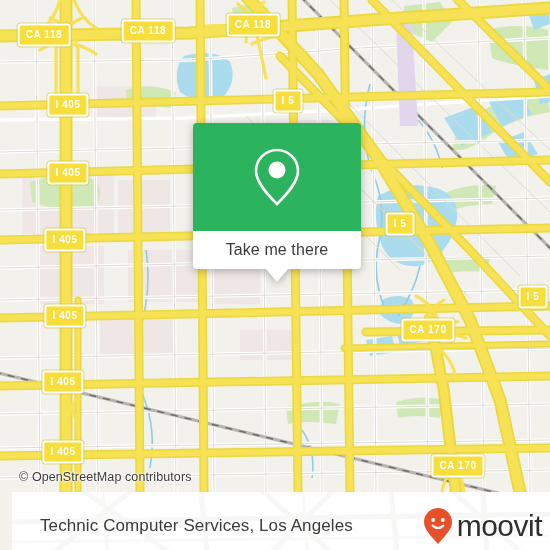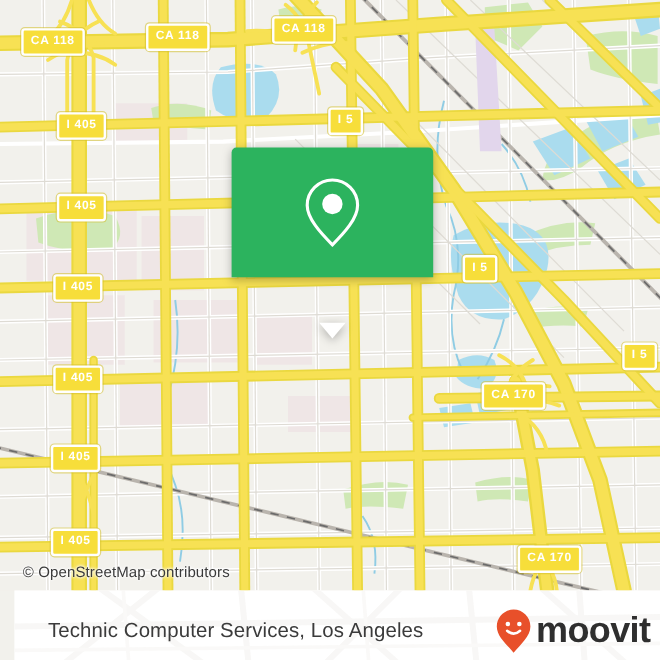--- a/index.html
+++ b/index.html
@@ -76,21 +76,21 @@
   #footer-wm{position:absolute;left:0;top:0;opacity:.32;}
   #footer-title{
     position:absolute;left:28px;top:50%;transform:translateY(-50%);
     font-size:17px;color:#3b3b3b;letter-spacing:.1px;white-space:nowrap;
   }
   #logo{
     position:absolute;right:20px;top:50%;transform:translateY(-50%);
     display:flex;align-items:center;gap:4px;
   }
   #logo-text{
-    font-size:30px;font-weight:bold;color:#2f2f2f;letter-spacing:-0.5px;line-height:1;
+    font-size:30px;font-weight:normal;color:#2f2f2f;letter-spacing:-0.5px;line-height:1;
   }
 </style>
 </head>
 <body>
 
 <div id="app">
 
   <div id="map">
     <svg id="mapsvg" width="550" height="492" viewBox="0 0 550 492">
       <defs>
@@ -316,20 +316,23 @@
 
     <div id="attrib">© OpenStreetMap contributors</div>
 
     <div id="card">
       <div id="card-top">
         <svg width="52" height="62" viewBox="0 0 52 62">
           <path d="M26 4 C14.4 4 5 13.4 5 25 C5 36 16 48 26 58 C36 48 47 36 47 25 C47 13.4 37.6 4 26 4 Z" fill="none" stroke="#ffffff" stroke-width="2.6"></path>
           <circle cx="26" cy="24" r="8.5" fill="#ffffff"></circle>
         </svg>
       </div>
+      <div id="card-bottom">
+        <span id="card-label">Take me there</span>
+      </div>
       <div id="card-tail"></div>
     </div>
   </div>
 
   <div id="footer">
     <svg id="footer-wm" width="550" height="58" viewBox="0 0 550 58">
       <g stroke="#e9e7e2" stroke-width="5" fill="none">
         <path d="M60 -10 L170 70"></path>
         <path d="M130 -10 L30 70"></path>
         <path d="M240 -10 L330 70"></path>

